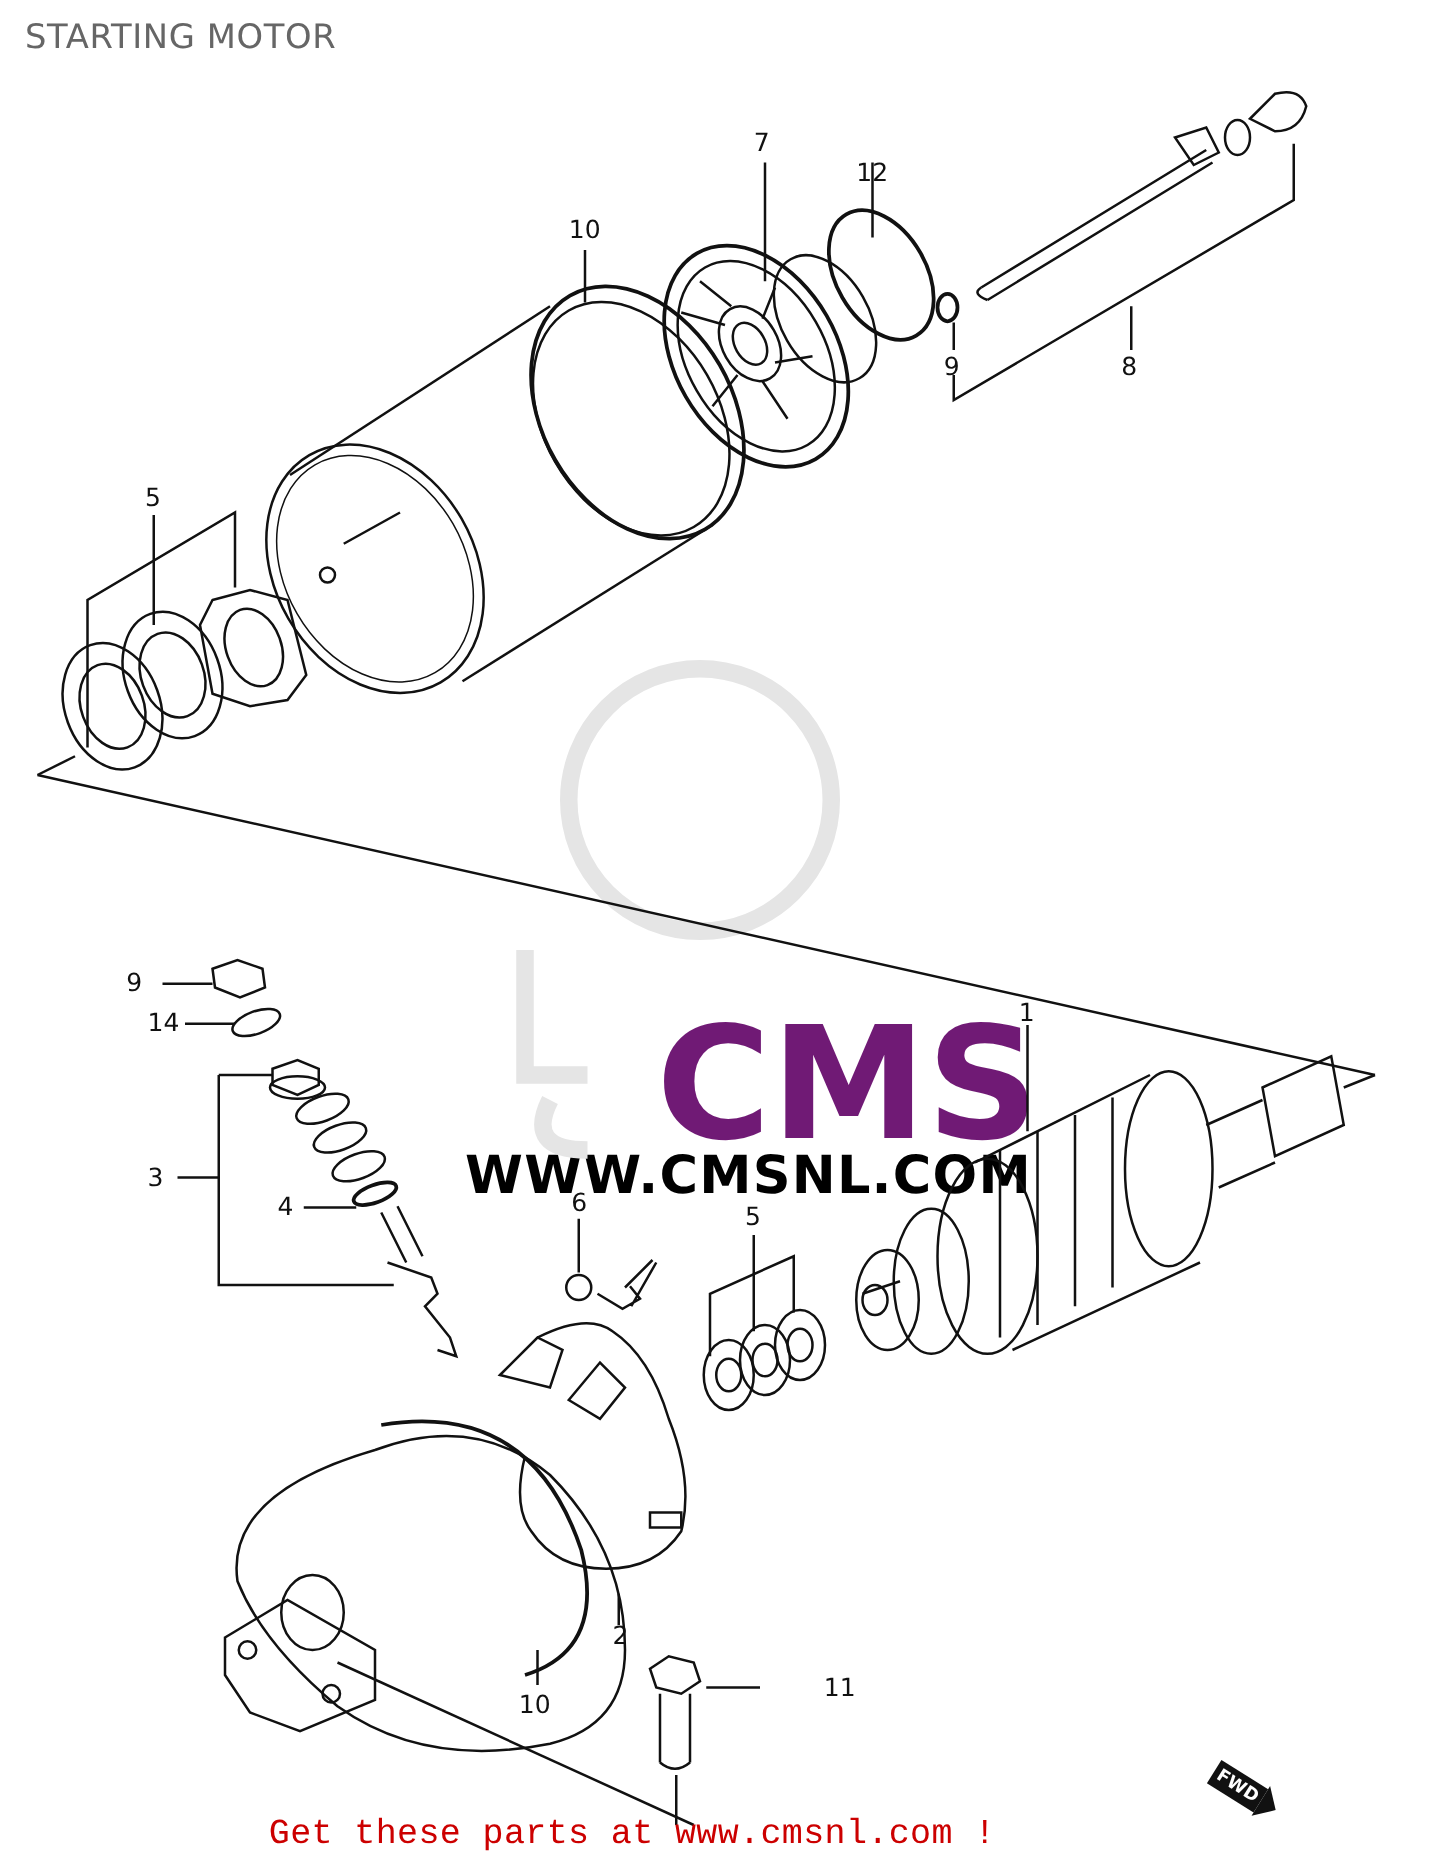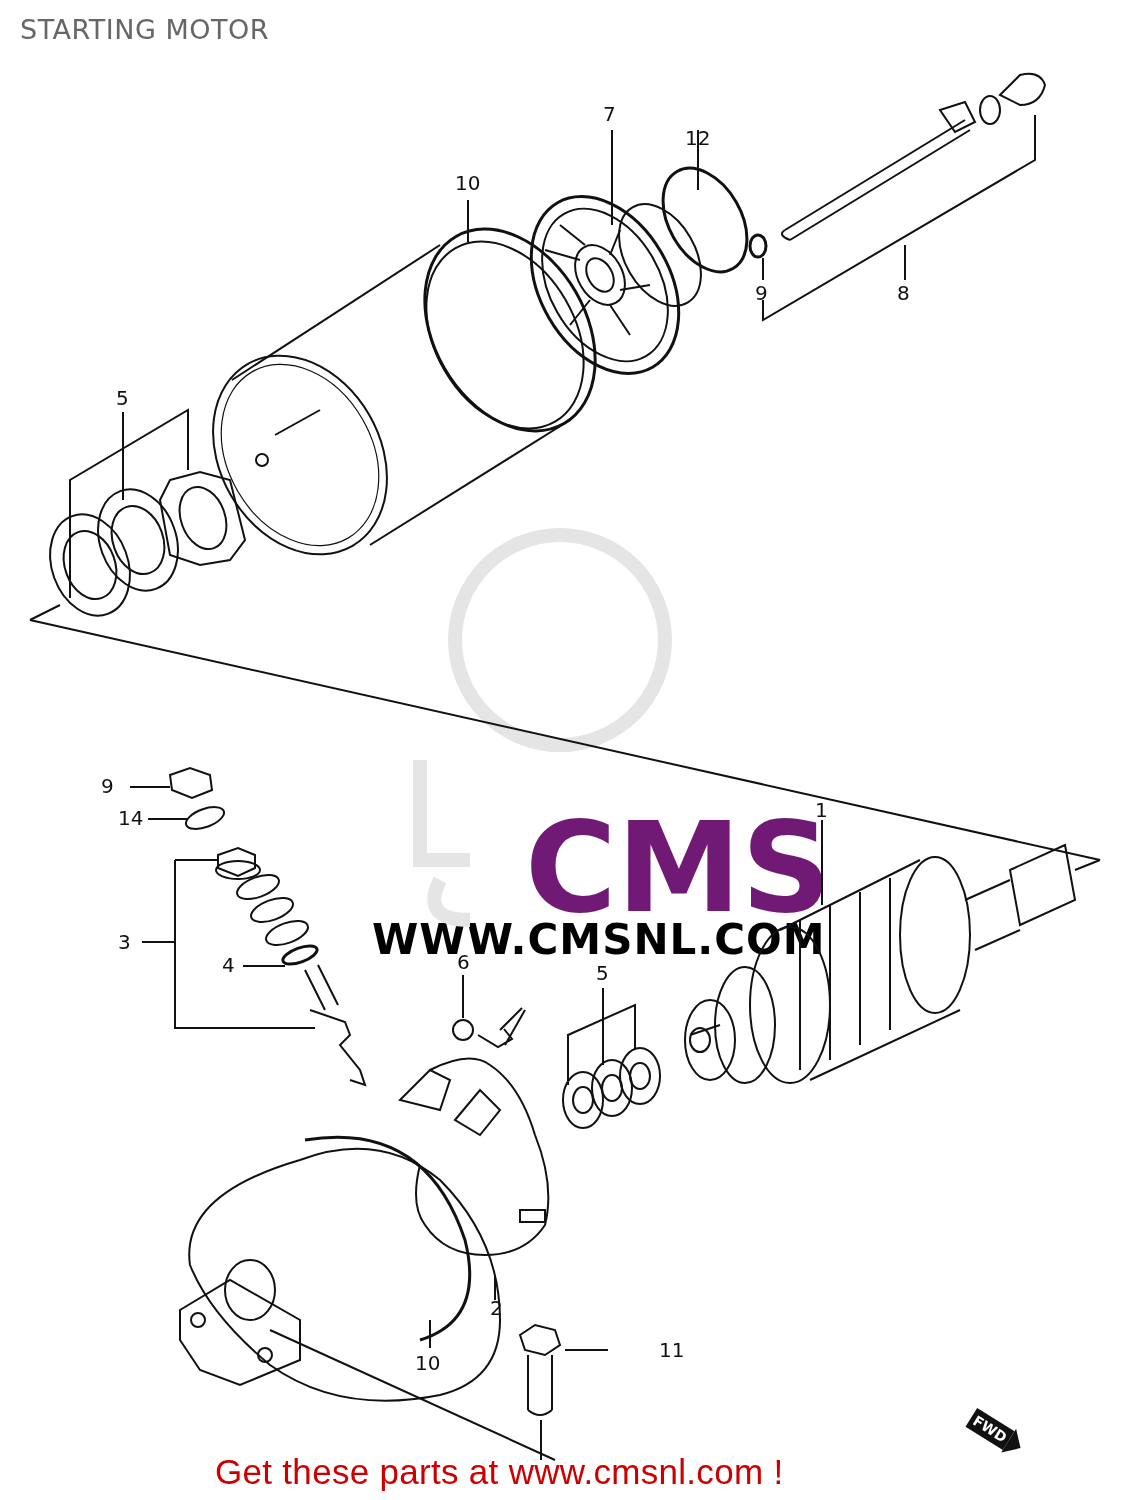--- a/index.html
+++ b/index.html
@@ -1,20 +1,20 @@
 <!DOCTYPE html>
 <html><head>
 <meta charset="utf-8">
 <style>
   html, body { margin:0; padding:0; background:#ffffff; }
   body { width:1148px; height:1500px; position:relative; overflow:hidden; font-family:"DejaVu Sans", sans-serif; }
   .title { position:absolute; left:20px; top:14px; font-size:27px; color:#666666; letter-spacing:0.5px; font-family:"DejaVu Sans", sans-serif;text-align:center; }
   svg.diagram { position:absolute; left:0; top:0; }
   .lbl { position:absolute; font-size:20px; color:#111; font-family:"DejaVu Sans", sans-serif; line-height:1; }
-  .footer { position:absolute; left:215px; top:1452px; font-size:35px; color:#cc0000; font-family:Liberation Sans, sans-serif; letter-spacing:0.3px; }
+  .footer { position:absolute; left:215px; top:1452px; font-size:28px; color:#cc0000; font-family:Liberation Mono, monospace; letter-spacing:0.3px; }
   .wm-text { position:absolute; left:372px; top:915px; font-size:42px; font-weight:bold; color:#000000; font-family:"DejaVu Sans", sans-serif; letter-spacing:1px; }
   .wm-cms { position:absolute; left:525px; top:795px; font-size:125px; font-weight:bold; color:#701a75; font-family:"DejaVu Sans", sans-serif; }
   .fwd { position:absolute; left:968px; top:1418px; width:44px; height:22px; background:#111; color:#fff; font-size:14px; font-weight:bold; transform:rotate(32deg); text-align:center; line-height:22px; font-family:"DejaVu Sans", sans-serif; }
   .fwd::after { content:""; position:absolute; right:-14px; top:-3px; border-left:14px solid #111; border-top:14px solid transparent; border-bottom:14px solid transparent; }
 </style>
 </head>
 <body>
 
 <div class="title">STARTING MOTOR</div>
 

